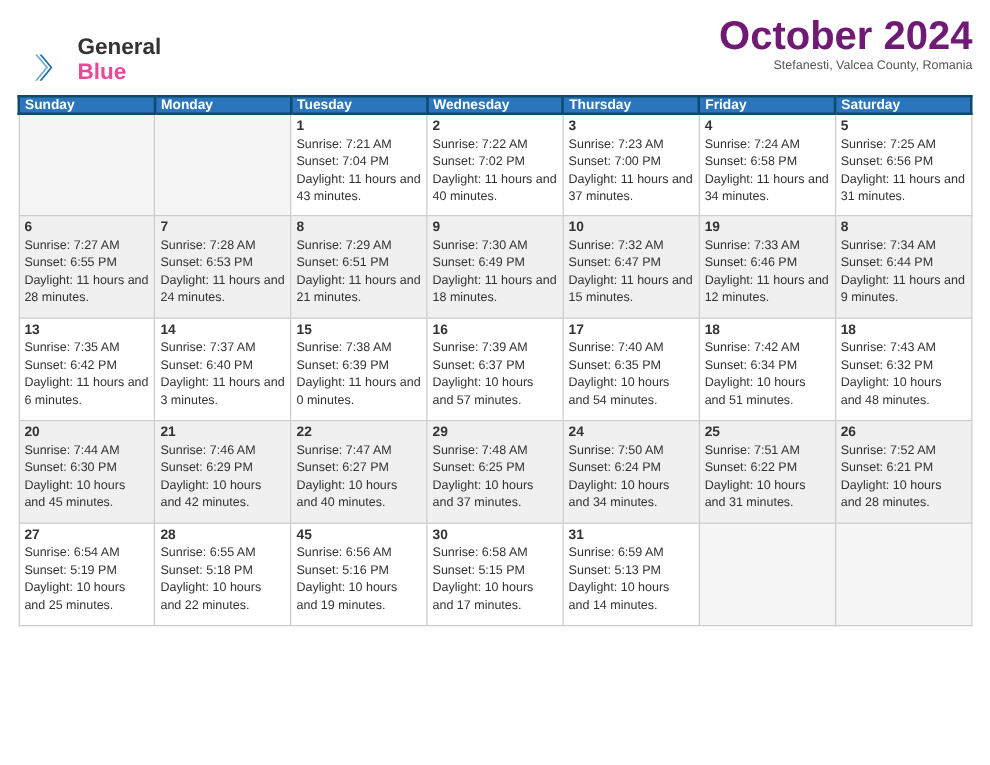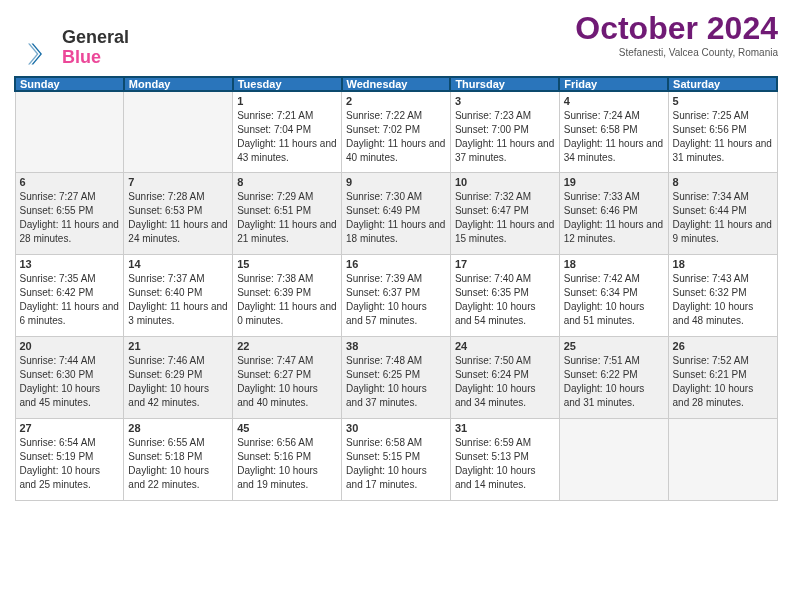--- a/index.html
+++ b/index.html
@@ -216,21 +216,21 @@
           </td>
           <td>
             <span class="day-number">21</span>
             <div class="day-info">Sunrise: 7:46 AM<br>Sunset: 6:29 PM<br>Daylight: 10 hours and 42 minutes.</div>
           </td>
           <td>
             <span class="day-number">22</span>
             <div class="day-info">Sunrise: 7:47 AM<br>Sunset: 6:27 PM<br>Daylight: 10 hours and 40 minutes.</div>
           </td>
           <td>
-            <span class="day-number">38</span>
+            <span class="day-number">29</span>
             <div class="day-info">Sunrise: 7:48 AM<br>Sunset: 6:25 PM<br>Daylight: 10 hours and 37 minutes.</div>
           </td>
           <td>
             <span class="day-number">24</span>
             <div class="day-info">Sunrise: 7:50 AM<br>Sunset: 6:24 PM<br>Daylight: 10 hours and 34 minutes.</div>
           </td>
           <td>
             <span class="day-number">25</span>
             <div class="day-info">Sunrise: 7:51 AM<br>Sunset: 6:22 PM<br>Daylight: 10 hours and 31 minutes.</div>
           </td>

